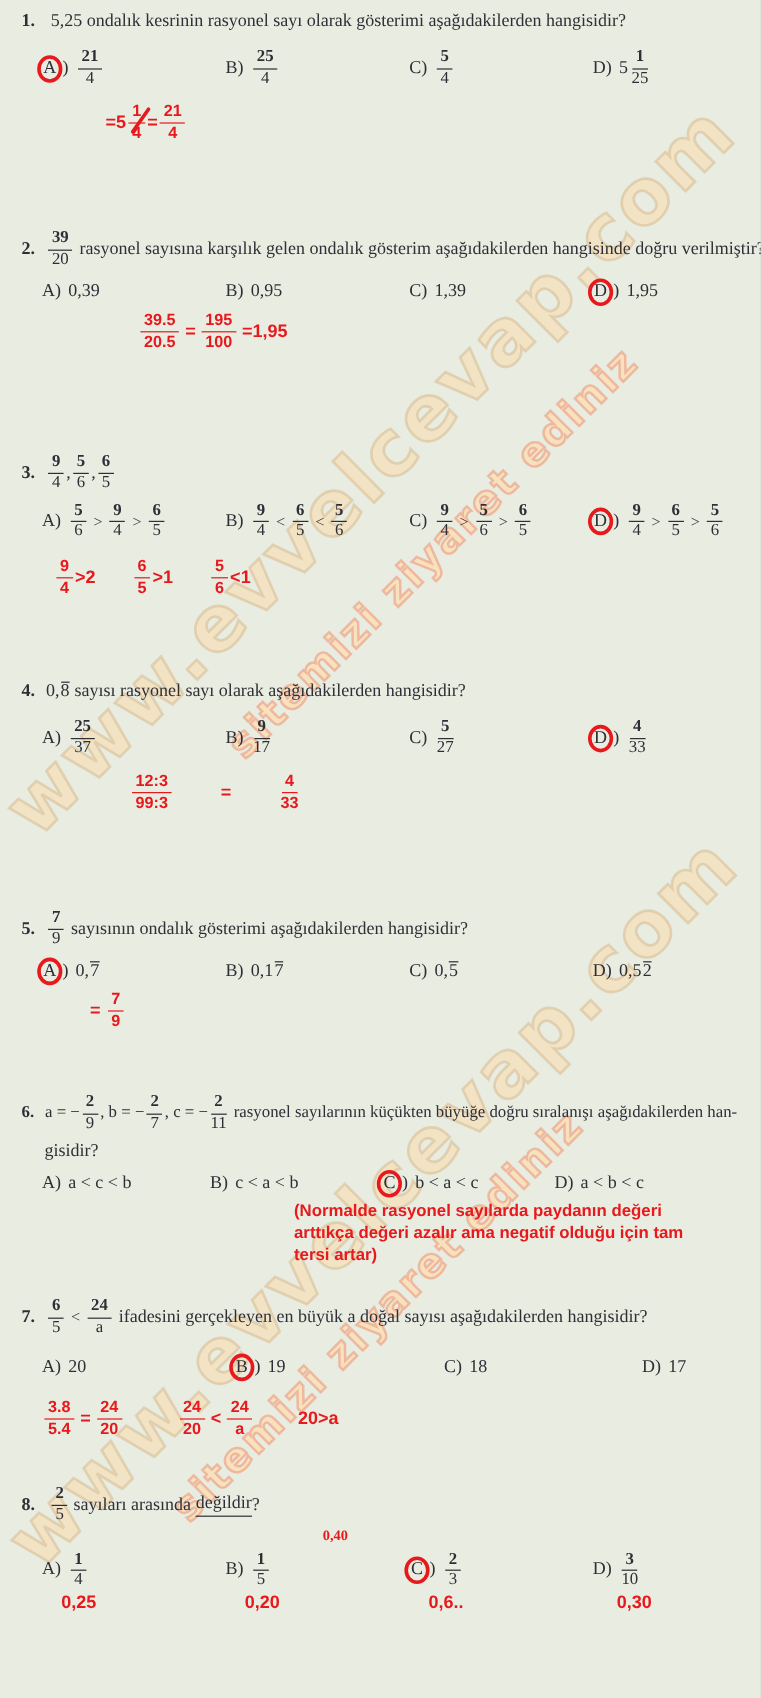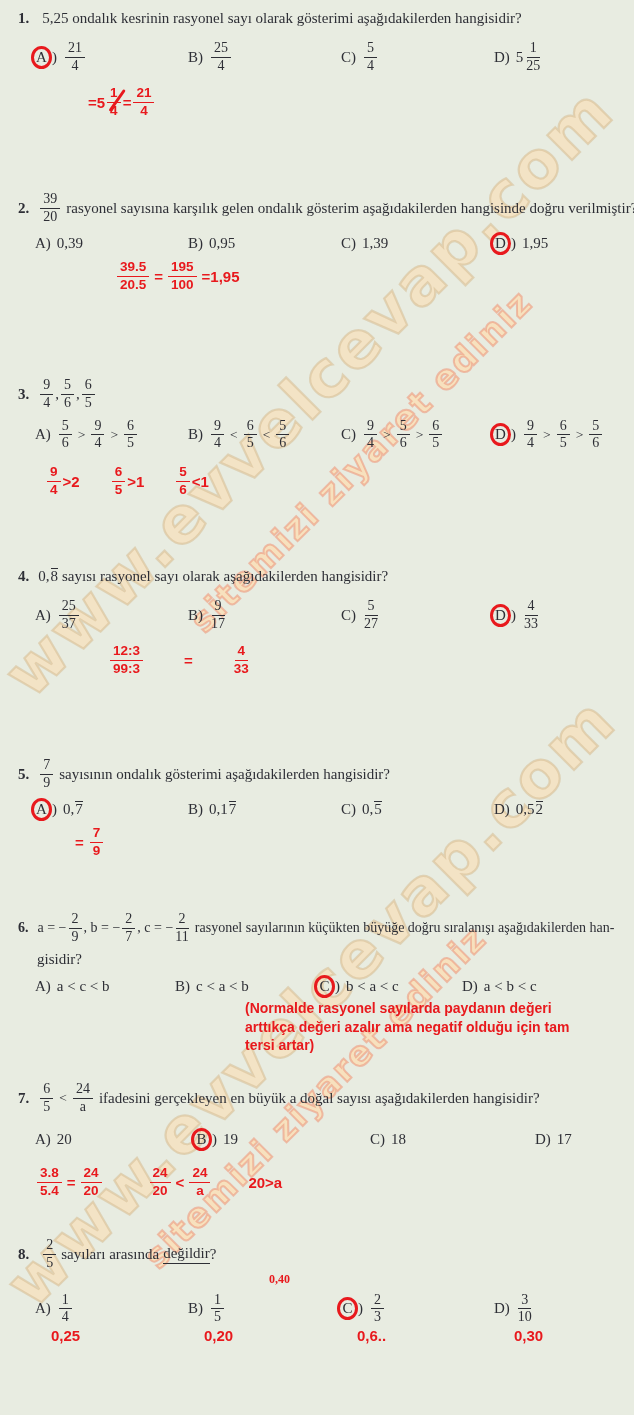--- a/index.html
+++ b/index.html
@@ -19,21 +19,21 @@
   .qnum{font-weight:bold;margin-right:9px;}
   .qtext{margin-left:4px;}
   .opts{display:grid;align-items:center;padding-left:17px;margin-top:12px;}
   .std{grid-template-columns:153px 153px 153px 1fr;}
   .g6{grid-template-columns:140px 143px 144px 1fr;}
   .g7{grid-template-columns:160px 175px 165px 1fr;}
   .opt{display:flex;align-items:center;font-size:15px;white-space:nowrap;}
   .plab{margin-right:6px;display:inline-flex;}
   .fr{display:inline-flex;flex-direction:column;align-items:center;line-height:1.06;
       font-size:14px;vertical-align:middle;margin:0 2px;}
-  .fr .fn{padding:0 3px 1px;border-bottom:1.4px solid currentColor;}
+  .fr .fn{padding:0 3px 1px;border-bottom:1.4px solid currentColor;font-weight:bold;}
   .fr .fd{padding-top:1px;}
   .rel{margin:0 4px;font-size:13.5px;}
   .circ{display:inline-flex;align-items:center;justify-content:center;width:21px;height:23px;
       border:3px solid #e8191d;border-radius:50%;box-sizing:border-box;margin:-3px 0 -3px -4px;}
   .red{color:#e8191d;font-family:"Liberation Sans","DejaVu Sans",sans-serif;font-weight:bold;}
   .work{display:flex;align-items:center;font-size:15px;margin-top:10px;}
   .work .fr{font-size:13.5px;line-height:1.1;}
   .ovl{border-top:1.5px solid currentColor;display:inline-block;line-height:1.05;margin-left:1px;}
   .und{border-bottom:1.2px solid currentColor;padding-bottom:1px;margin-left:4px;}
   .whole{margin-right:1px;}

